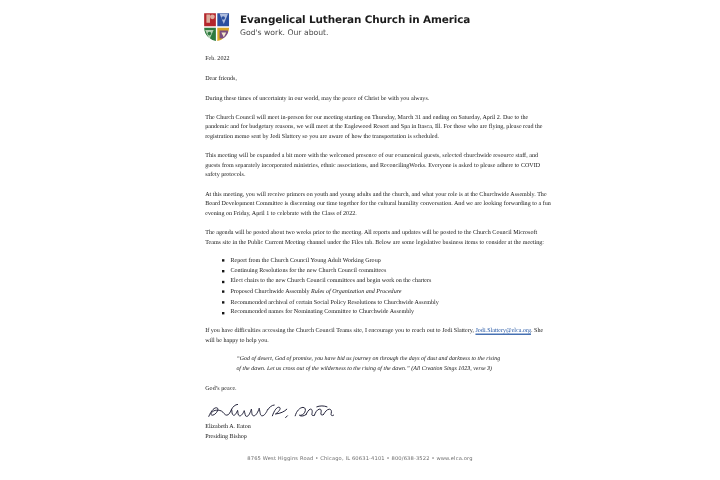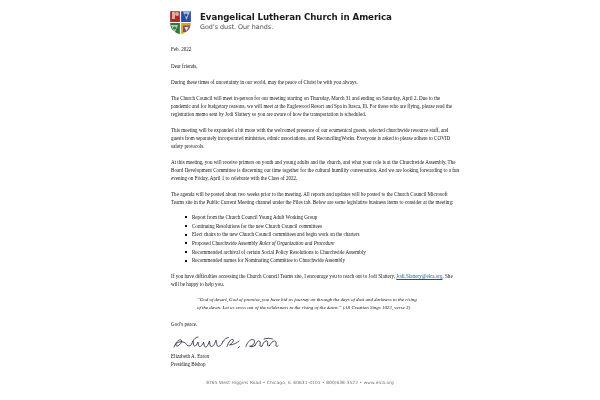--- a/index.html
+++ b/index.html
@@ -167,21 +167,21 @@
           <path d="M30,33 L44,33 L44,46 L30,46 Z" fill="#6b3d8f" opacity="0.85"></path>
           <path d="M33,36 L41,36 L37,44 Z" fill="#f3e8c8"></path>
           <path d="M0,27 L50,27" stroke="#ffffff" stroke-width="2.4"></path>
           <path d="M25,0 L25,54" stroke="#ffffff" stroke-width="2.4"></path>
         </g>
         <path d="M3,3 L47,3 L47,28 C47,42 36,50 25,52 C14,50 3,42 3,28 Z" fill="none" stroke="#ffffff" stroke-width="2.5"></path>
       </svg>
     </div>
     <div class="brand-block">
       <div class="brand-name">Evangelical Lutheran Church in America</div>
-      <div class="brand-tag">God's dust. Our hands.</div>
+      <div class="brand-tag">God's work. Our about.</div>
     </div>
   </div>
 
   <div class="body-area">
 
     <p class="para date-line">Feb. 2022</p>
     <p class="para salutation">Dear friends,</p>
 
     <p class="para">During these times of uncertainty in our world, may the peace of Christ be with you always.</p>
     <p class="para">The Church Council will meet in-person for our meeting starting on Thursday, March 31 and ending on Saturday, April 2. Due to the pandemic and for budgetary reasons, we will meet at the Eaglewood Resort and Spa in Itasca, Ill. For those who are flying, please read the registration memo sent by Jodi Slattery so you are aware of how the transportation is scheduled.</p>

